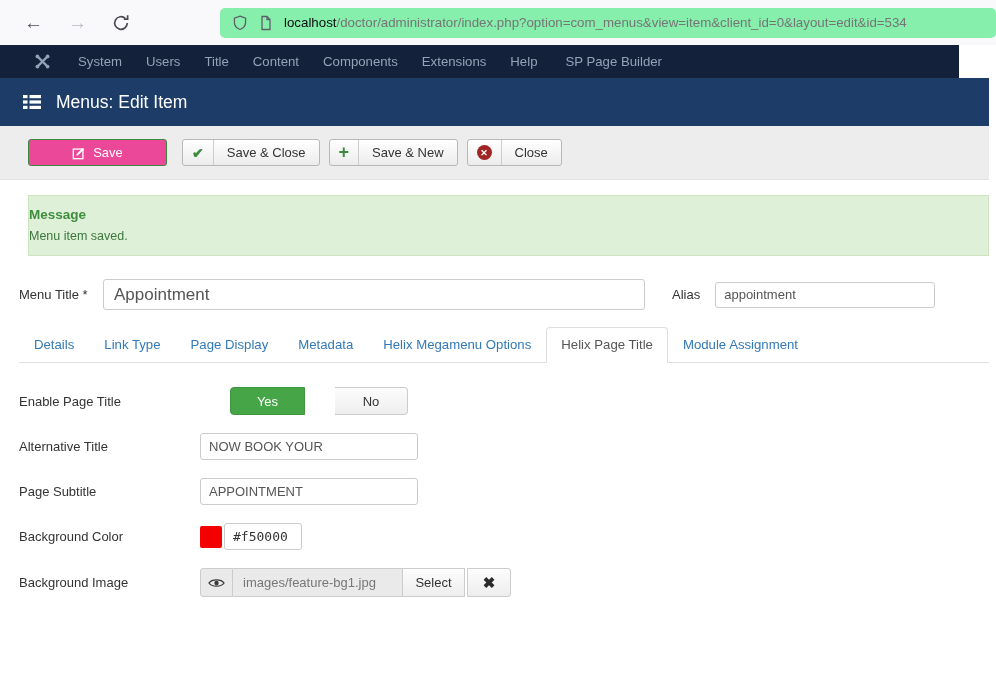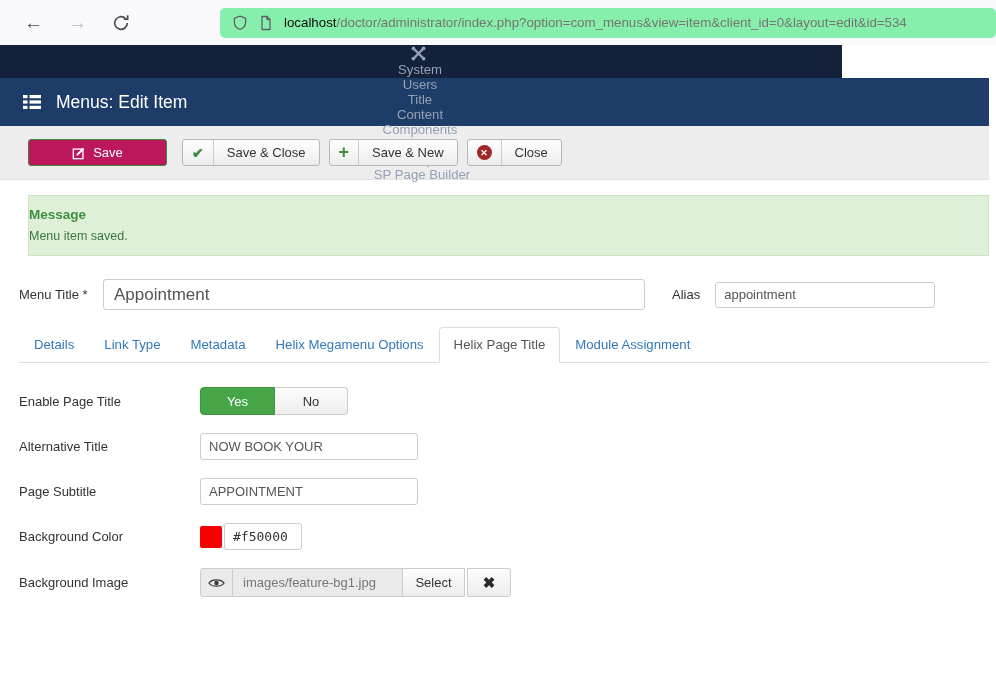--- a/index.html
+++ b/index.html
@@ -11,33 +11,33 @@
   .chrome { height:45px; width:996px; background:#f9f9fb; display:flex; align-items:center; padding-left:24px; }
   .nav-arrow { font-size:19px; color:#4a4a52; width:18px; text-align:center; margin-right:26px; cursor:default; }
   .nav-arrow.disabled { color:#b9b9c2; }
   .refresh-wrap { width:18px; height:18px; margin-right:0; }
   .url-bar { margin-left:90px; flex:1; height:30px; background:#86efac; border-radius:5px; display:flex; align-items:center; padding-left:12px; overflow:hidden; }
   .url-icon { width:16px; height:16px; margin-right:10px; flex:0 0 auto; }
   .url-text { font-size:13.3px; color:#757575; white-space:nowrap; }
   .url-text .host { color:#0c0c0d; }
 
   
-  .navbar { height:33px; width:842px; background:#13223a; display:flex; align-items:center; padding-left:22px;flex-direction:column; }
+  .navbar { height:33px; width:959px; background:#13223a; display:flex; align-items:center; padding-left:34px; }
   .joomla-logo { width:17px; height:17px; margin-right:27px; }
   .nav-item { color:#95a1b6; font-size:13.2px; margin-right:24px; cursor:default; }
   .nav-item.sp { margin-left:4px; }
 
   .titlebar { height:48px; width:989px; background:#1d3d68; display:flex; align-items:center; padding-left:22px; }
   .list-icon { width:20px; height:20px; margin-right:14px; }
   .page-title { color:#fff; font-size:17.5px; font-weight:400; }
 
   
   .toolbar { height:54px; width:989px; background:#ededed; border-bottom:1px solid #e2e2e2; display:flex; align-items:flex-start; padding:13px 0 0 28px; }
   .btn { height:27px; display:flex; align-items:center; font-size:13px; border-radius:3px; cursor:default; }
-  .btn-success { width:139px; justify-content:center; background:#be185d; border:1px solid #3c883c; color:#fff; margin-right:15px; }
+  .btn-success { width:139px; justify-content:center; background:#ec4899; border:1px solid #3c883c; color:#fff; margin-right:15px; }
   .btn-success .bicon { margin-right:7px; display:flex; }
   .btn-light { background:linear-gradient(#ffffff,#ececec); border:1px solid #b8b8b8; color:#333; margin-right:9px; }
   .btn-light .icon-cell { padding:0 9px; height:100%; display:flex; align-items:center; border-right:1px solid #ccc; }
   .btn-light .lbl { padding:0 13px; }
   .check-glyph { color:#3d8b3d; font-size:14px; font-weight:bold; }
   .plus-glyph { color:#3d8b3d; font-size:18px; font-weight:bold; line-height:1; margin-top:-2px; }
   .close-circle { width:15px; height:15px; border-radius:50%; background:#a02626; color:#fff; font-size:9px; font-weight:bold; display:flex; align-items:center; justify-content:center; }
 
   
   .message { margin:15px 0 0 28px; width:961px; background:#dff0d8; border:1px solid #cde4bd; padding:11px 0 12px 0; }
@@ -58,21 +58,21 @@
   .tab { padding:9px 14px 10px 14px; font-size:13.2px; color:#3379b8; cursor:default; margin-bottom:-1px; border:1px solid transparent; }
   .tab.active { background:#fff; color:#555; border-color:#ddd #ddd #fff #ddd; border-radius:4px 4px 0 0; }
 
   
   .content { padding-left:19px; }
   .frow { display:flex; align-items:center; margin-top:18px; }
   .frow.first { margin-top:24px; }
   .frow .field-label { width:181px; flex:0 0 181px; }
 
   .toggle-group { display:flex; height:28px; }
-  .toggle-btn { font-size:13px; display:flex; align-items:center; justify-content:center; cursor:default; }
+  .toggle-btn { font-size:13px; display:flex; align-items:center; justify-content:center; cursor:default;margin-left:30px; }
   .toggle-yes { width:75px; background:#46a546; border:1px solid #3e953e; color:#fff; border-radius:4px 0 0 4px; }
   .toggle-no { width:73px; background:linear-gradient(#fcfcfc,#eee); border:1px solid #ccc; border-left:none; color:#333; border-radius:0 4px 4px 0; }
 
   .small-input { width:218px; height:27px; font-size:13px; padding:0 8px; }
 
   .color-wrap { display:flex; align-items:center; }
   .swatch { width:22px; height:22px; background:#f50000; border-radius:2px; margin-right:2px; cursor:default; }
   .color-input { width:78px; height:27px; font-family:"DejaVu Sans Mono", monospace; font-size:13px; color:#333; padding:0 8px; border-radius:3px 3px 3px 3px; }
 
   .media-group { display:flex; height:29px; }
@@ -188,20 +188,21 @@
   <div class="title-row">
     <span class="field-label mt-label">Menu Title *</span>
     <input class="input mt-input" value="Appointment" style="">
     <span class="field-label alias-label">Alias</span>
     <input class="input alias-input" value="appointment" style="">
   </div>
 
   <div class="tabs">
     <span class="tab">Details</span>
     <span class="tab">Link Type</span>
+    <span class="tab">Page Display</span>
     <span class="tab">Metadata</span>
     <span class="tab">Helix Megamenu Options</span>
     <span class="tab active">Helix Page Title</span>
     <span class="tab">Module Assignment</span>
   </div>
 
   <div class="content">
 
     <div class="frow first">
       <span class="field-label">Enable Page Title</span>

